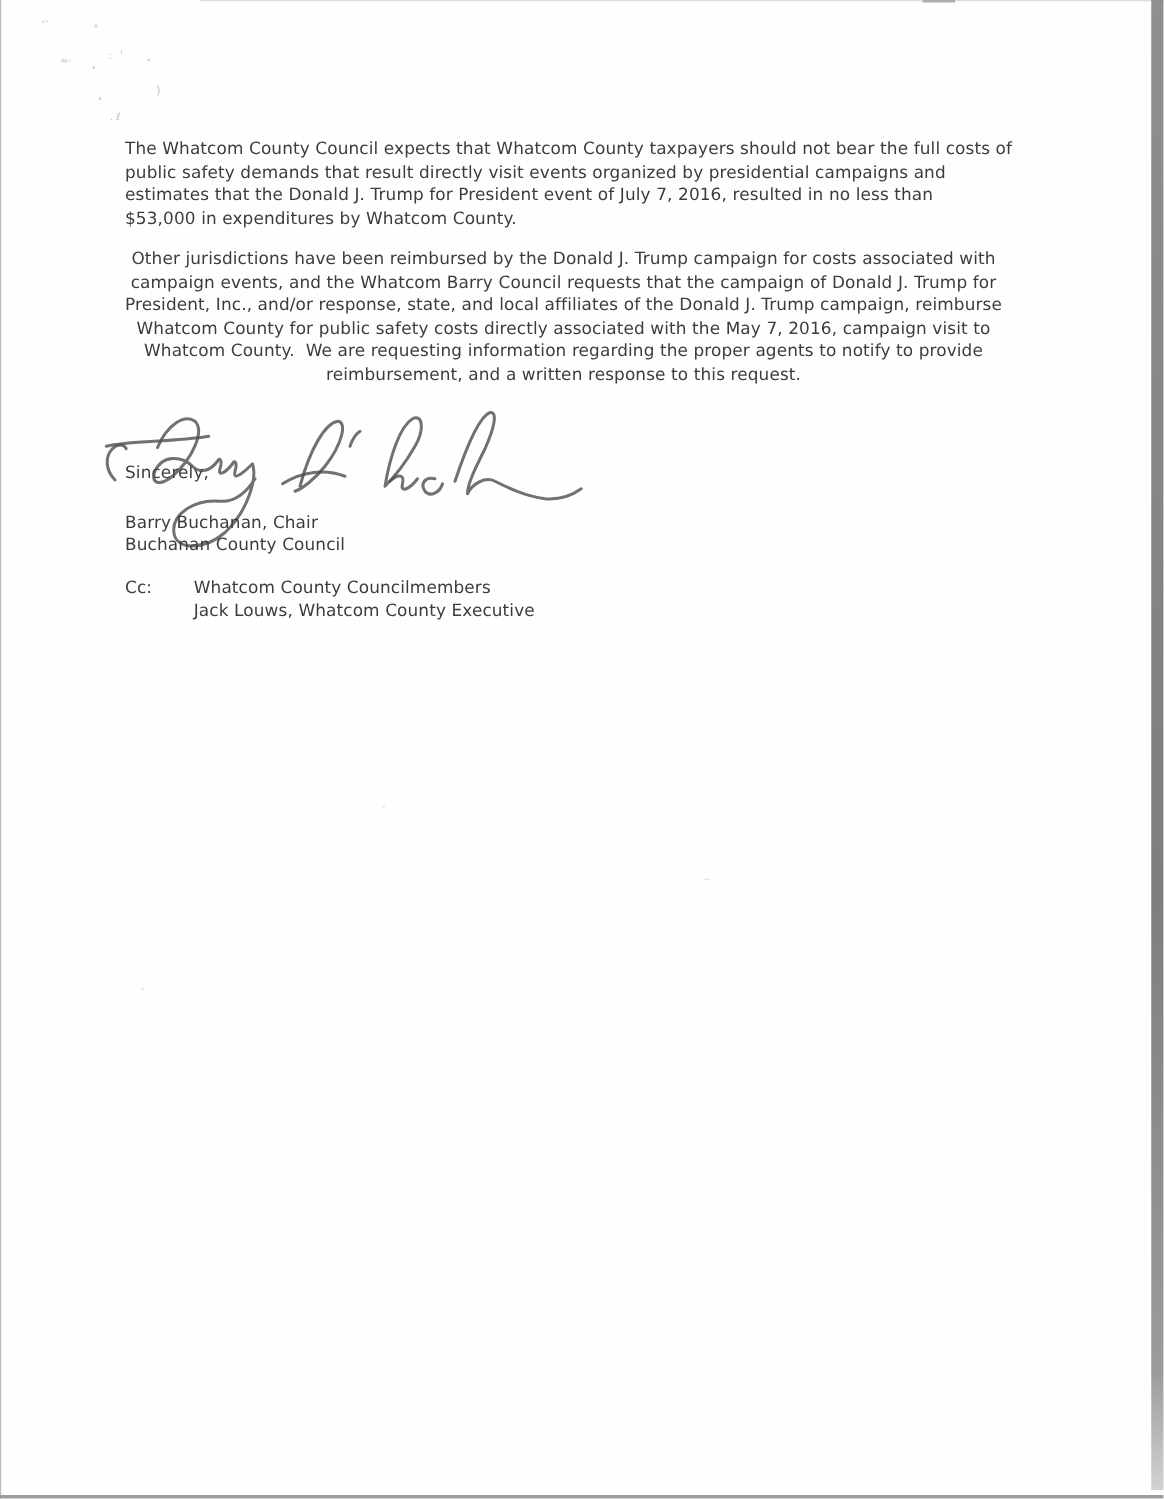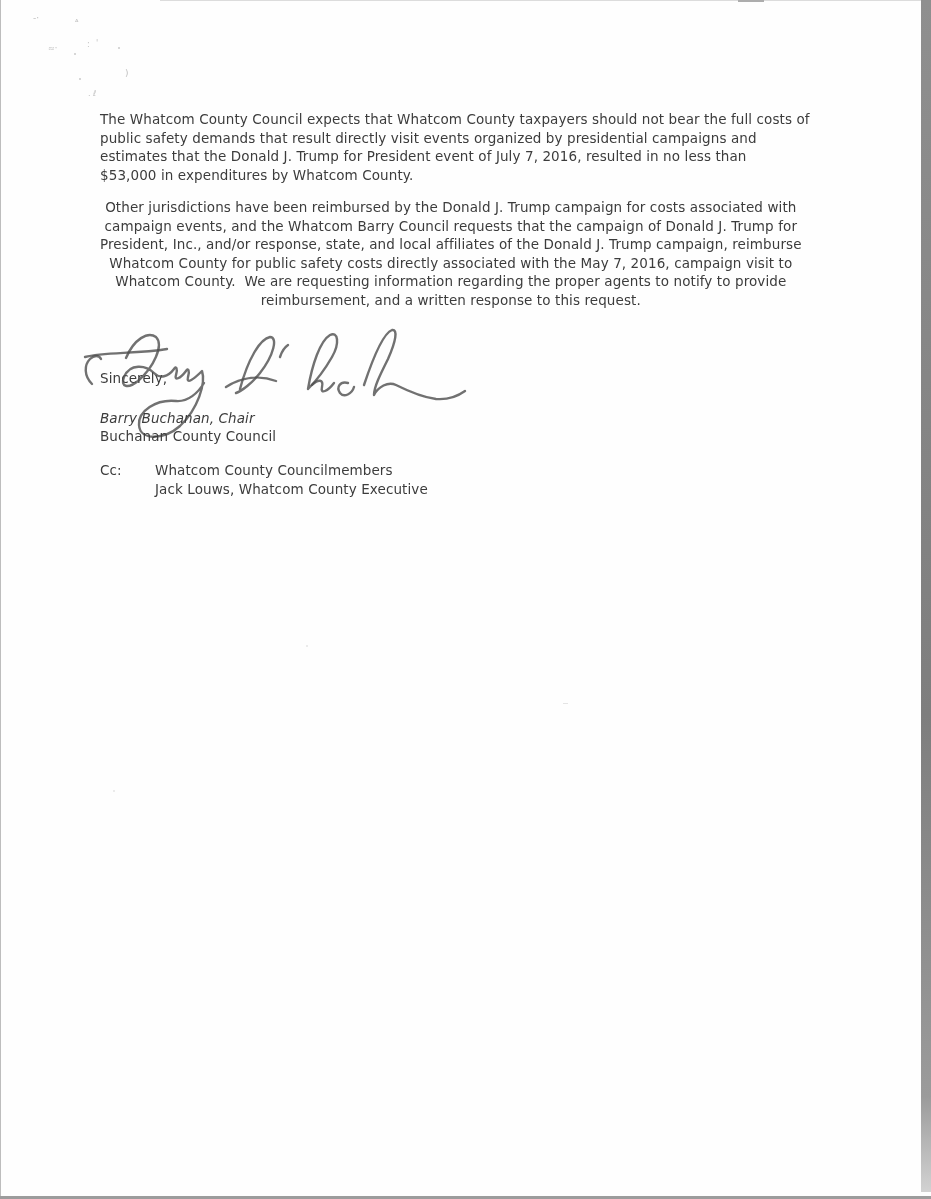--- a/index.html
+++ b/index.html
@@ -22,21 +22,21 @@
 
   
   .speck { position:absolute; color:#9e9e9e; opacity:.65; font-size:9px; line-height:1; }
   .dot   { position:absolute; width:2px; height:2px; border-radius:50%; background:#a8a8a8; opacity:.6; }
   .dot.faint { opacity:.3; }
 
   
   .para { position:absolute; left:100px; }
   .line { white-space: pre; font-size: 13.5px; line-height: 18.6px; letter-spacing: .1px; }
   .closing  { position:absolute; left:100px; top:336px;margin-top:33px; }
-  .sig-name { position:absolute; left:100px; top:409px;font-style:italic; }
+  .sig-name { position:absolute; left:100px; top:409px; }
   .sig-org  { position:absolute; left:100px; top:427px; }
   .cc-label { position:absolute; left:100px; top:461px; }
   .cc-list  { position:absolute; left:155px; top:461px; }
 
   
   .signature { position:absolute; left:82px; top:327px; width:385px; height:120px; pointer-events:none; }
   .signature path { fill:none; stroke:#4d4d4d; stroke-width:2.4; stroke-linecap:round; stroke-linejoin:round; opacity:.8; }
 </style>
 </head>
 <body>

